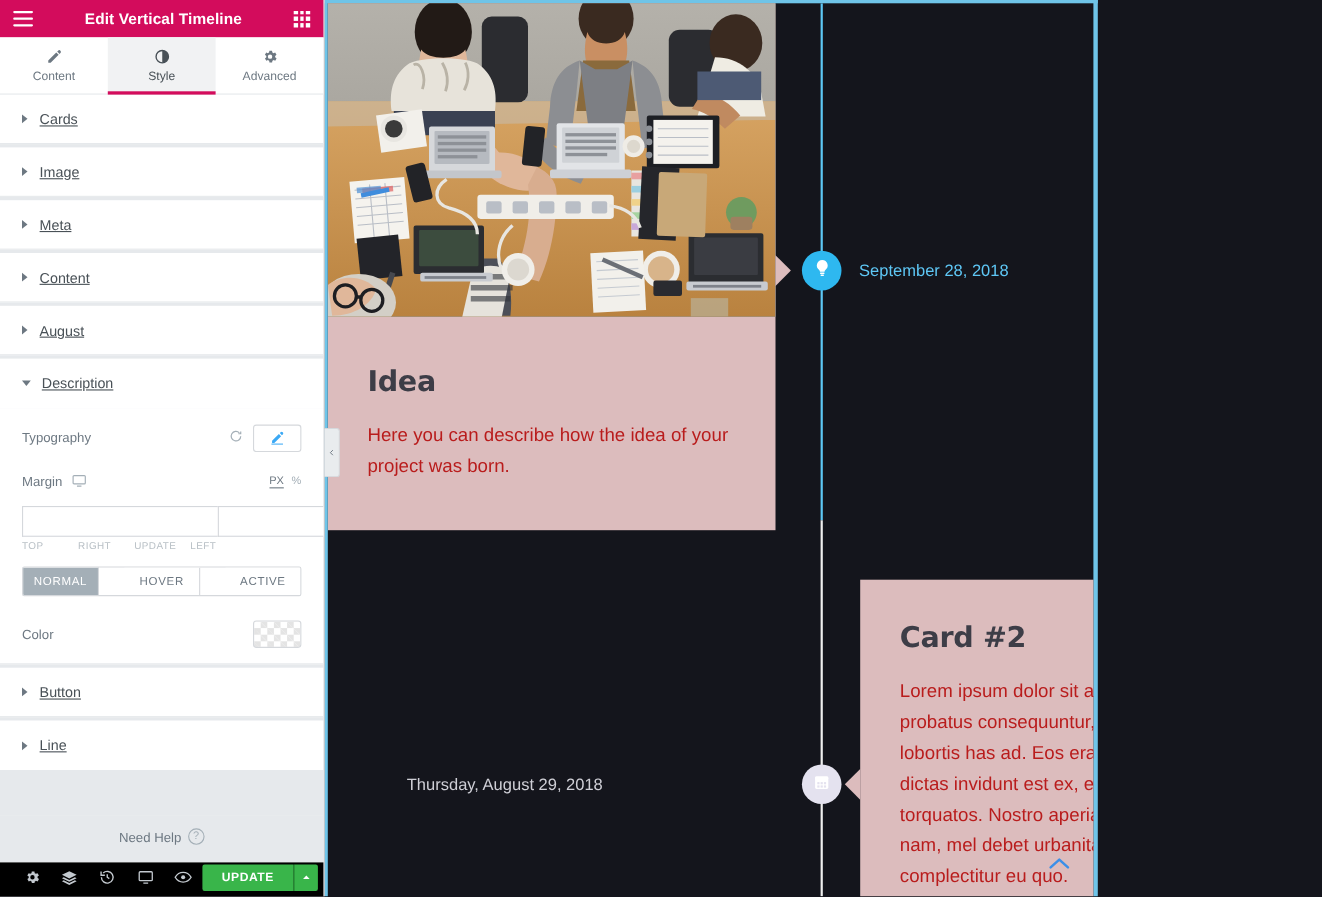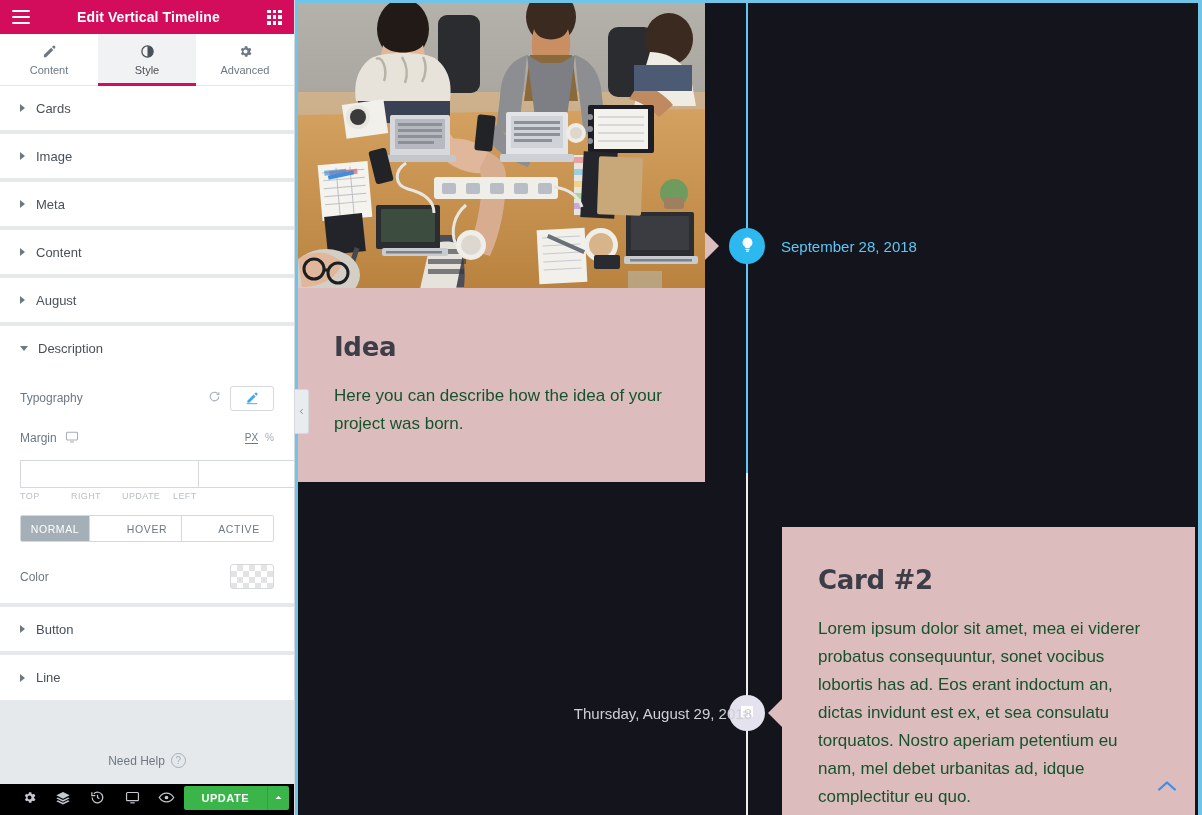--- a/index.html
+++ b/index.html
@@ -2,21 +2,21 @@
 <html><head>
 <meta charset="utf-8">
 <style>
   * { box-sizing: border-box; margin: 0; padding: 0; }
   html, body {
     width: 1202px; height: 815px;
     overflow: hidden;
     font-family: "Liberation Sans", sans-serif;
     background: #14151c;
   }
-  #app { position: relative; width: 1202px; height: 815px; display: flex; }
+  #app { position: relative; width: 998px; height: 815px; display: flex; }
 
   
   #sidebar {
     width: 295px; height: 815px;
     background: #ffffff;
     display: flex; flex-direction: column;
     position: relative; z-index: 5;
     border-right: 1px solid #d5d8dc;
   }
 
@@ -54,21 +54,21 @@
   .sec {
     background: #fff; height: 45px; display: flex; align-items: center;
     padding: 0 20px; cursor: pointer; border-bottom: 1px solid #e6e9ec;
     margin-bottom: 3px;
   }
   .sec .caret { width: 0; height: 0; margin-right: 11px;
     border-left: 5px solid #6d7882; border-top: 4px solid transparent;
     border-bottom: 4px solid transparent; }
   .sec.open .caret { border-left: 4px solid transparent; border-right: 4px solid transparent;
     border-top: 5px solid #6d7882; border-bottom: 0; margin-right: 10px; }
-  .sec .sec-label { font-size: 13px; color: #495157; }
+  .sec .sec-label { font-size: 13px; color: #495157; text-decoration: underline; }
 
   .sec-body { background: #fff; padding: 10px 20px 14px; border-bottom: 1px solid #e6e9ec;
     margin-bottom: 3px; }
 
   .ctl-row { display: flex; align-items: center; min-height: 34px; }
   .ctl-label { font-size: 12px; color: #6d7882; flex: 1; display: flex;
     align-items: center; gap: 8px; }
   .reset-icon { color: #a4afb7; font-size: 13px; margin-right: 9px; cursor: pointer; }
   .typo-btn { width: 44px; height: 25px; border: 1px solid #d5d8dc; border-radius: 3px;
     background: #fff; display: flex; align-items: center; justify-content: center;
@@ -147,21 +147,21 @@
   .card { position: absolute; background: #dcbcbd; }
   .card-arrow { position: absolute; width: 0; height: 0; }
 
   
   #card1 { left: 0px; top: -6px; width: 407px; }
   .card-photo { width: 100%; height: 291px; position: relative; overflow: hidden;
     background: #8d8a84; }
   .card-body { padding: 44px 36px 44px; }
   .card-title { font-size: 26px; font-weight: 900; color: #3d3d47;
     font-family: "DejaVu Sans", sans-serif; letter-spacing: -.3px; }
-  .card-text { font-size: 17px; line-height: 1.65; color: #14532d; margin-top: 20px;
+  .card-text { font-size: 17px; line-height: 1.65; color: #b91c1c; margin-top: 20px;
     font-weight: 400; }
 
   #card1 .card-arrow { right: -14px; top: 235px;
     border-top: 14px solid transparent; border-bottom: 14px solid transparent;
     border-left: 14px solid #dcbcbd; }
 
   
   #card2 { left: 484px; top: 524px; width: 413px; }
   #card2 .card-arrow { left: -14px; top: 172px;
     border-top: 14px solid transparent; border-bottom: 14px solid transparent;

